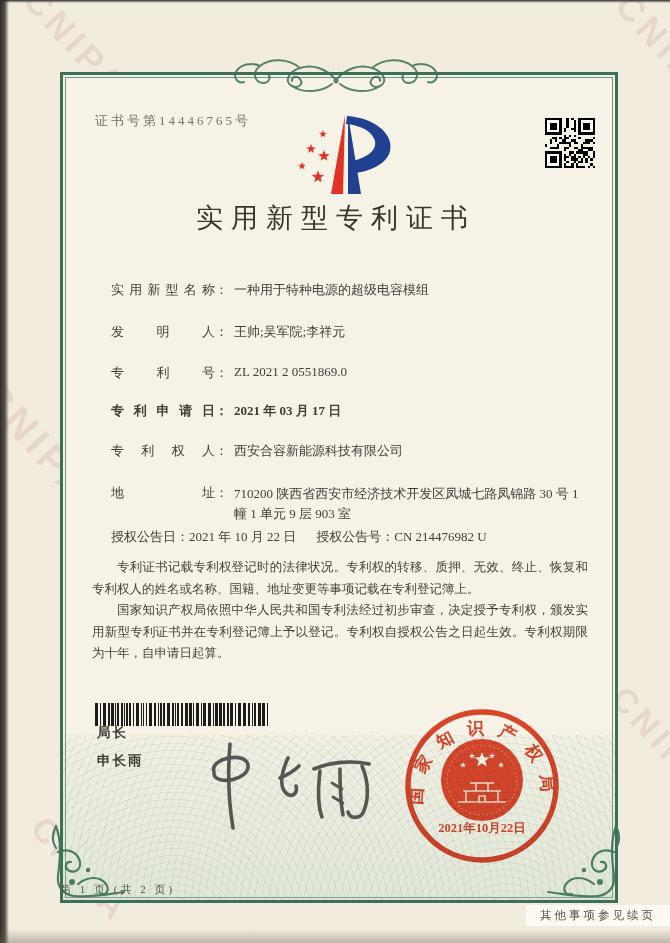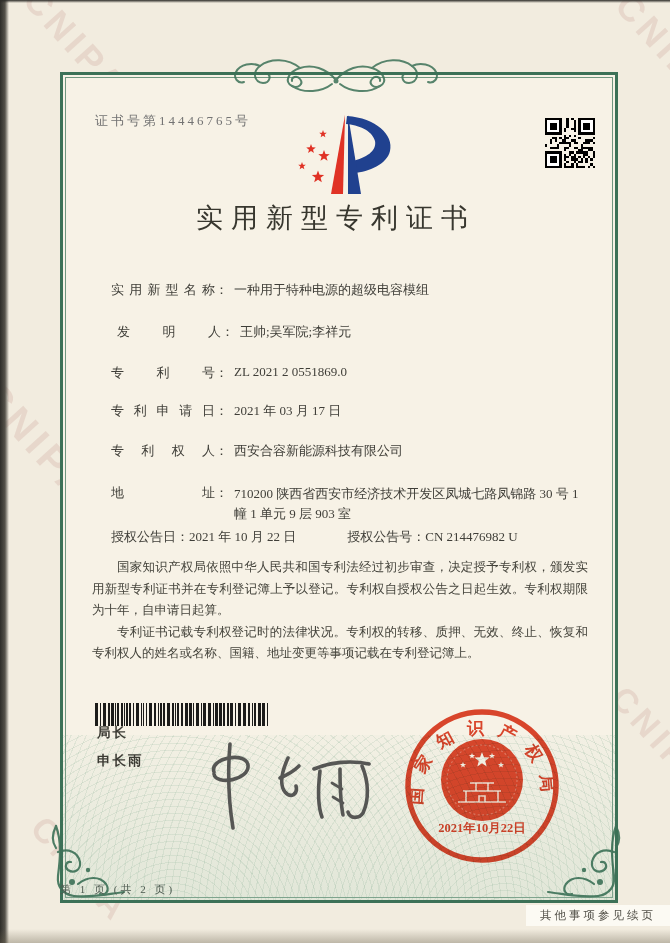--- a/index.html
+++ b/index.html
@@ -46,23 +46,23 @@
   .logo{position:absolute;left:298px;top:108px;width:100px;height:90px;z-index:4;}
   .qr{position:absolute;left:545px;top:118px;width:50px;height:50px;z-index:4;}
   .title{position:absolute;left:60px;top:200px;width:552px;text-align:center;
     font-size:27px;font-weight:400;letter-spacing:8px;color:#38372f;z-index:4;}
   .row{position:absolute;left:111px;font-size:13px;z-index:4;white-space:nowrap;}
   .row .lbl{display:inline-block;width:104px;text-align:justify;text-align-last:justify;vertical-align:top;}
   .row .sep{display:inline-block;vertical-align:top;}
   .row .val{display:inline-block;vertical-align:top;margin-left:6px;}
   .row.wrap{white-space:normal;}
   .row.wrap .val{width:352px;line-height:1.55;}
-  .r1{top:281px;} .r2{top:323px;margin-left:6px;} .r3{top:364px;} .r4{top:402px;}
+  .r1{top:281px;} .r2{top:323px;} .r3{top:364px;} .r4{top:402px;font-weight:bold;}
   .r5{top:442px;} .r6{top:484px;} .r7{top:528px;}
-  .grant2{margin-left:51px;}
+  .grant2{margin-left:20px;}
   .paras{position:absolute;left:92px;top:557px;width:496px;z-index:4;
     font-size:12.5px;line-height:1.72;text-align:justify;color:#45443c;}
   .paras p{margin:0;text-indent:2em;}
   .barcode{position:absolute;left:95px;top:703px;width:176px;height:23px;z-index:4;}
   .signoff{position:absolute;left:97px;top:724px;z-index:4;font-size:13.5px;font-weight:700;color:#3c3b34;}
   .signoff div{margin-bottom:10px;letter-spacing:2px;}
   .signature{position:absolute;left:192px;top:738px;width:185px;height:95px;z-index:5;}
   .seal{position:absolute;left:396px;top:700px;width:172px;height:172px;z-index:6;
     mix-blend-mode:multiply;opacity:.93;}
   .page-num{position:absolute;left:60px;top:858px;width:552px;text-align:left;
@@ -285,22 +285,22 @@
   <span class="lbl">专利权人</span><span class="sep">：</span><span class="val">西安合容新能源科技有限公司</span>
 </div>
 <div class="row r6 wrap">
   <span class="lbl">地址</span><span class="sep">：</span><span class="val">710200 陕西省西安市经济技术开发区凤城七路凤锦路 30 号 1 幢 1 单元 9 层 903 室</span>
 </div>
 <div class="row r7">
   <span>授权公告日</span><span class="sep">：</span><span>2021 年 10 月 22 日</span><span class="grant2">授权公告号</span><span class="sep">：</span><span>CN 214476982 U</span>
 </div>
 
 <div class="paras">
+  <p>专利证书记载专利权登记时的法律状况。专利权的转移、质押、无效、终止、恢复和专利权人的姓名或名称、国籍、地址变更等事项记载在专利登记簿上。</p>
   <p>国家知识产权局依照中华人民共和国专利法经过初步审查，决定授予专利权，颁发实用新型专利证书并在专利登记簿上予以登记。专利权自授权公告之日起生效。专利权期限为十年，自申请日起算。</p>
-  <p>专利证书记载专利权登记时的法律状况。专利权的转移、质押、无效、终止、恢复和专利权人的姓名或名称、国籍、地址变更等事项记载在专利登记簿上。</p>
 </div>
 
 <svg class="barcode" id="barcode-svg" viewBox="0 0 176 23" preserveAspectRatio="none">
     <rect x="0" y="0" width="3" height="23" fill="#1c1c1a"></rect>
     <rect x="5" y="0" width="1" height="23" fill="#1c1c1a"></rect>
     <rect x="8" y="0" width="3" height="23" fill="#1c1c1a"></rect>
     <rect x="13" y="0" width="2" height="23" fill="#1c1c1a"></rect>
     <rect x="16" y="0" width="3" height="23" fill="#1c1c1a"></rect>
     <rect x="20" y="0" width="1" height="23" fill="#1c1c1a"></rect>
     <rect x="22" y="0" width="2" height="23" fill="#1c1c1a"></rect>

